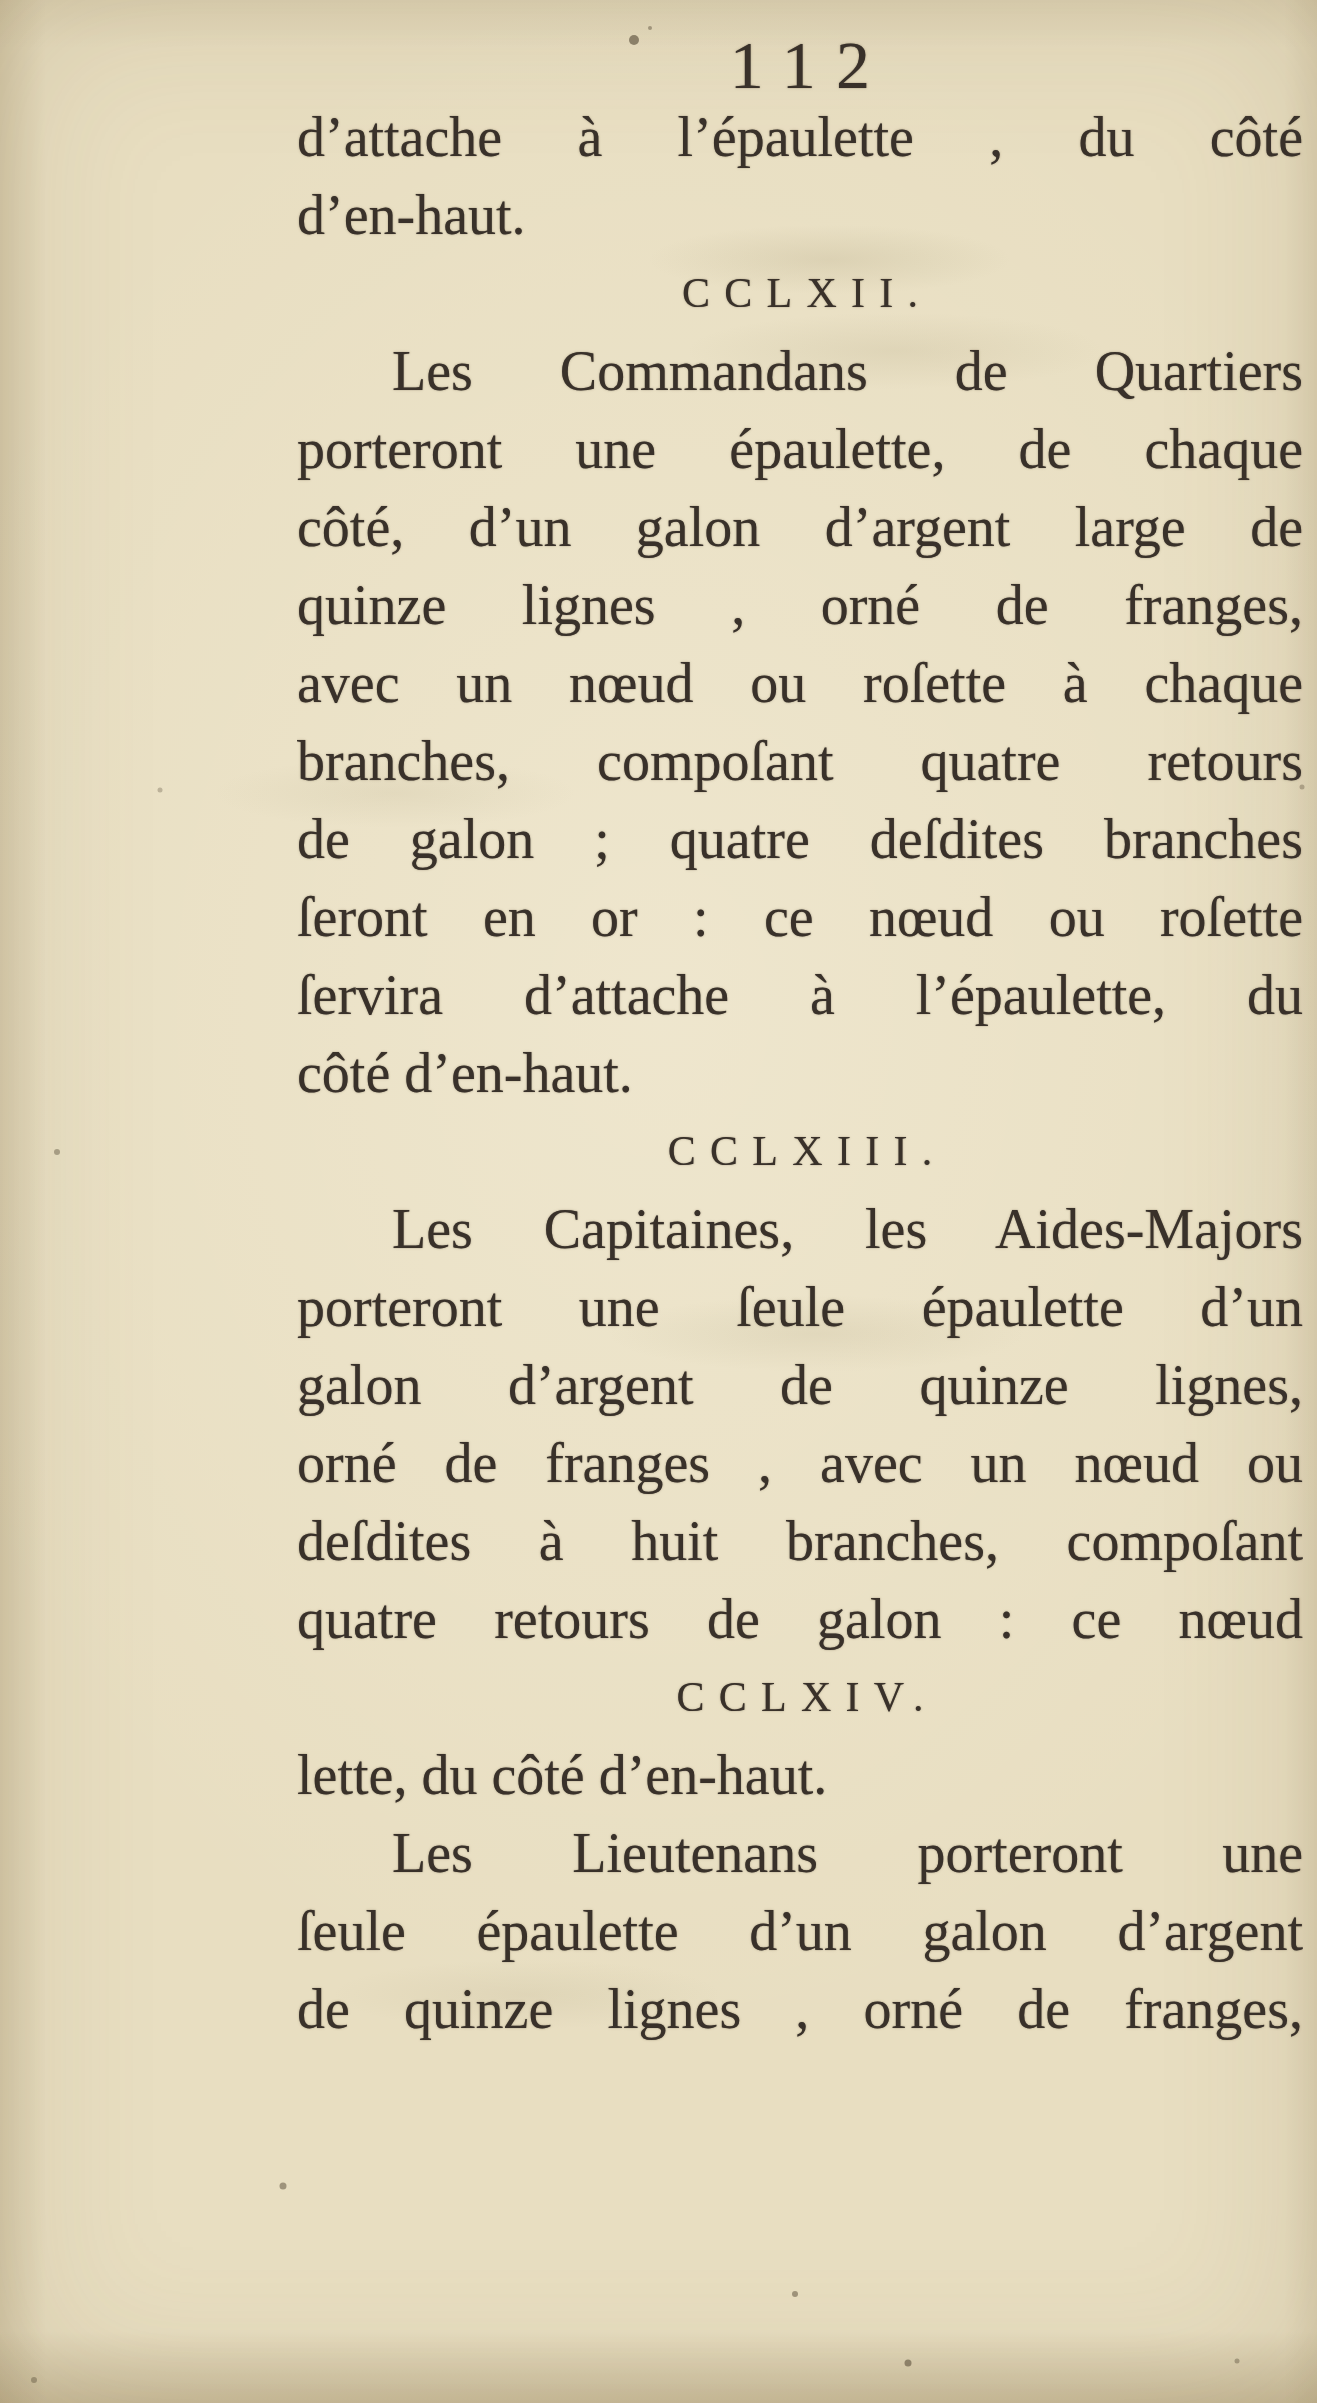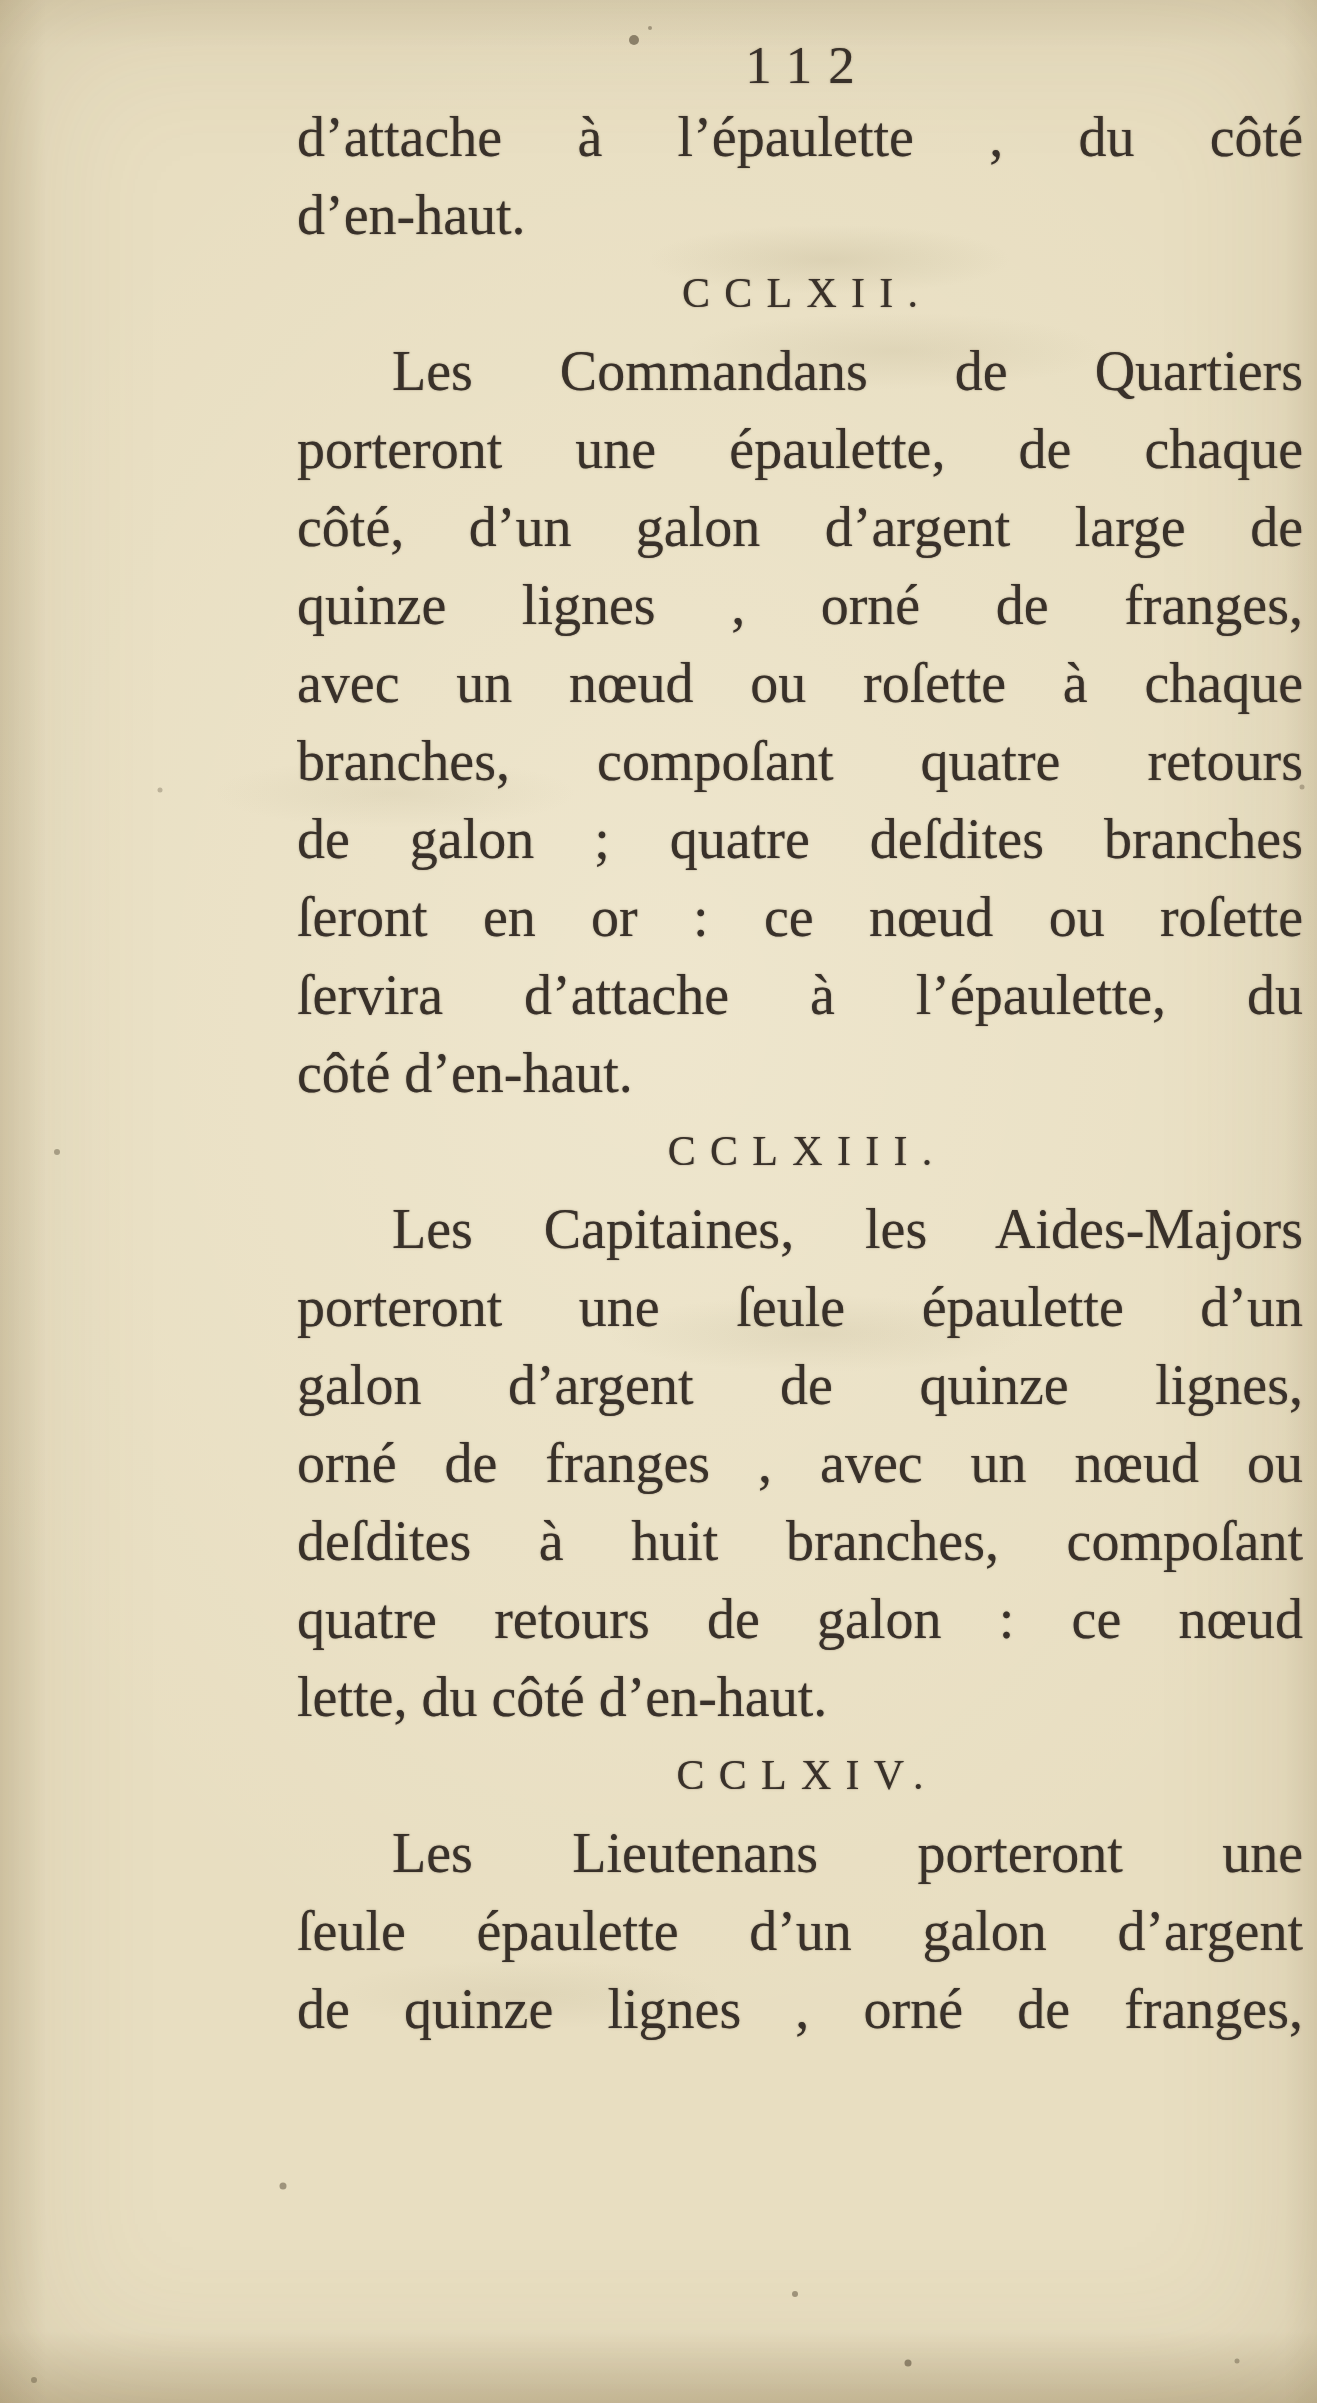--- a/index.html
+++ b/index.html
@@ -25,21 +25,21 @@
       linear-gradient(90deg,  rgba(139,119,78,.20), rgba(139,119,78,0) 3.5%),
       linear-gradient(270deg, rgba(139,119,78,.12), rgba(139,119,78,0) 2.5%),
       linear-gradient(0deg,   rgba(133,113,72,.30), rgba(133,113,72,0) 3%),
       linear-gradient(180deg, rgba(133,113,72,.10), rgba(133,113,72,0) 2%),
       var(--paper);
     box-shadow: inset 0 0 140px 25px rgba(120,100,60,.14);
   }
   .folio{
     position:absolute;left:297px;top:34px;width:1006px;height:62px;
     line-height:62px;text-align:center;
-    font-size:53px;letter-spacing:.30em;text-indent:.30em;
+    font-size:68px;letter-spacing:.30em;text-indent:.30em;
     color:var(--ink);
     text-shadow:0 0 1px rgba(57,49,42,.6),0 0 3px rgba(110,90,60,.25);
   }
   .text-block{
     position:absolute;left:297px;top:98px;width:1006px;
     color:var(--ink);
     text-shadow:0 0 1px rgba(57,49,42,.55),0 0 3px rgba(110,90,60,.22);
   }
   .line{
     height:78px;line-height:78px;font-size:56px;
@@ -80,22 +80,22 @@
       <div class="line justify">ſeront en or : ce nœud ou roſette</div>
       <div class="line justify">ſervira d’attache à l’épaulette, du</div>
       <div class="line">côté d’en-haut.</div>
       <div class="line heading">CCLXIII.</div>
       <div class="line justify indent">Les Capitaines, les Aides-Majors</div>
       <div class="line justify">porteront une ſeule épaulette d’un</div>
       <div class="line justify">galon d’argent de quinze lignes,</div>
       <div class="line justify">orné de franges , avec un nœud ou</div>
       <div class="line justify">deſdites à huit branches, compoſant</div>
       <div class="line justify">quatre retours de galon : ce nœud</div>
+      <div class="line heading">CCLXIV.</div>
       <div class="line">lette, du côté d’en-haut.</div>
-      <div class="line heading">CCLXIV.</div>
       <div class="line justify indent">Les Lieutenans porteront une</div>
       <div class="line justify">ſeule épaulette d’un galon d’argent</div>
       <div class="line justify">de quinze lignes , orné de franges,</div>
     </div>
 
   <svg class="specks" width="1317" height="2403">
     <circle cx="634" cy="40" r="5" fill="rgba(70,58,40,.55)"></circle>
     <circle cx="650" cy="28" r="2" fill="rgba(70,58,40,.40)"></circle>
     <circle cx="283" cy="2186" r="3.5" fill="rgba(70,58,40,.45)"></circle>
     <circle cx="57" cy="1152" r="3" fill="rgba(70,58,40,.38)"></circle>

